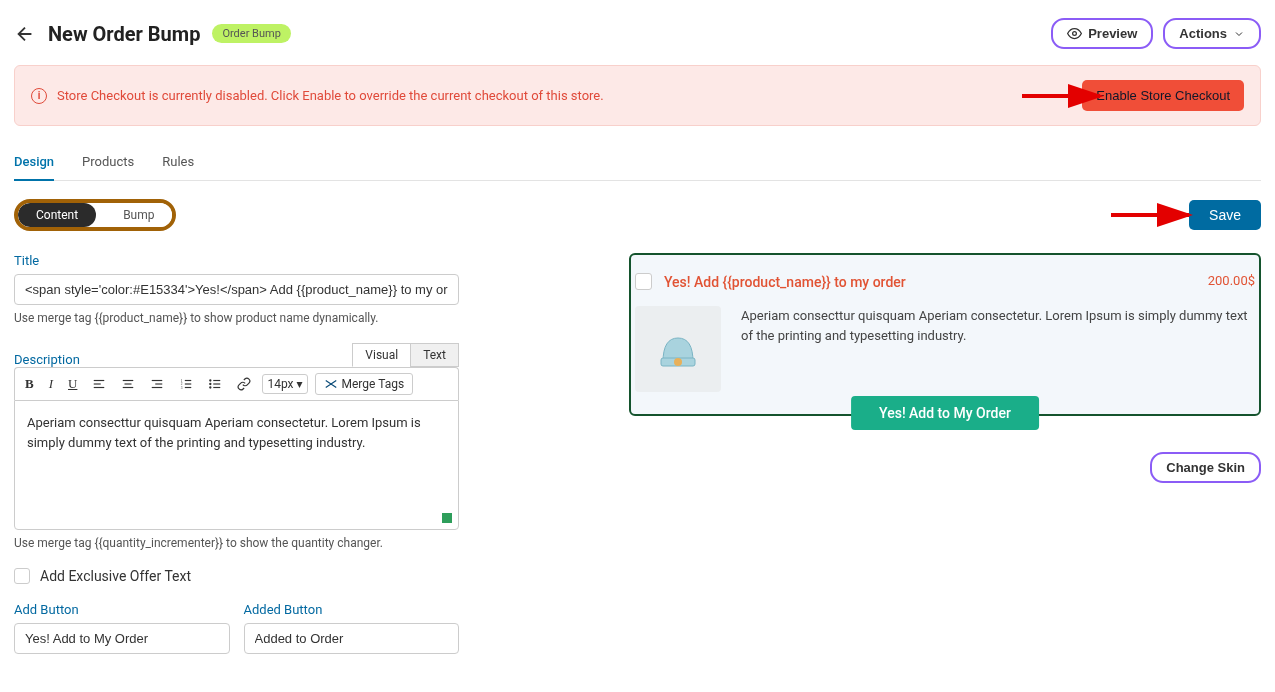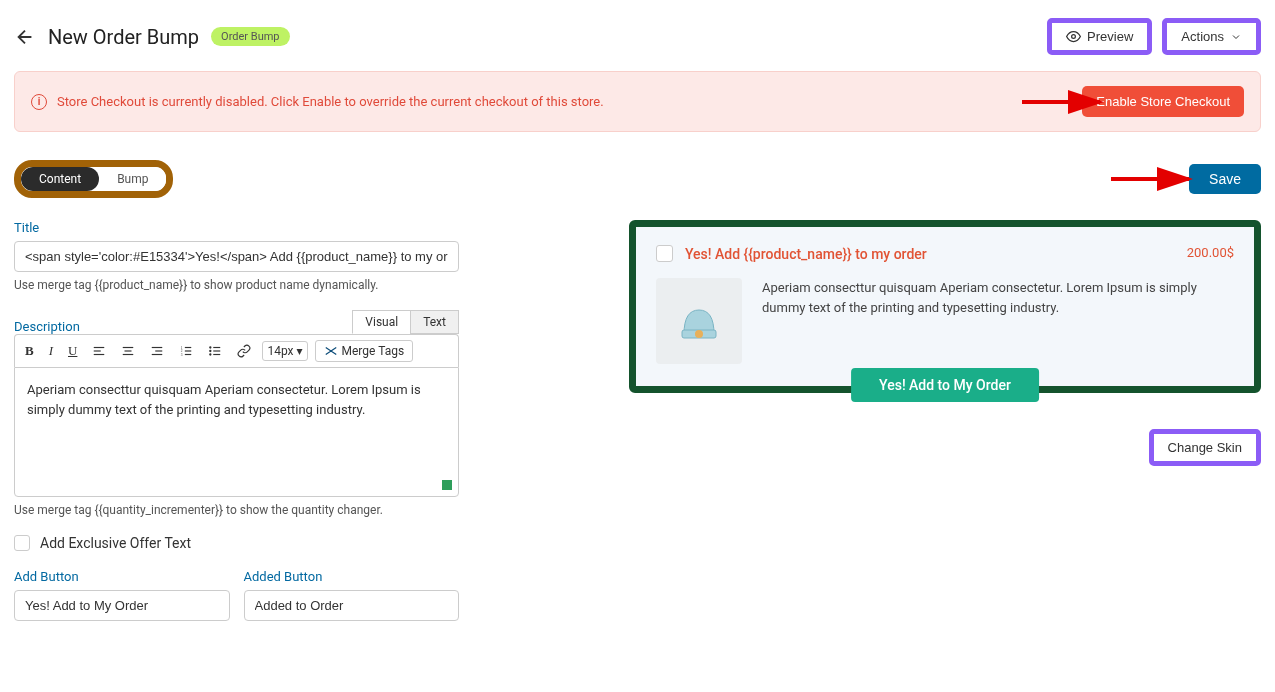--- a/index.html
+++ b/index.html
@@ -3,42 +3,42 @@
 <meta charset="utf-8">
 <style>
 * { box-sizing: border-box; margin: 0; padding: 0; }
 body { font-family: -apple-system, BlinkMacSystemFont, "Segoe UI", Roboto, sans-serif; font-size: 14px; color: #333; background: #fff; width: 1275px; }
 .container { padding: 18px 14px; }
 
 
 .header { display: flex; align-items: center; justify-content: space-between; padding-bottom: 16px; }
 .header-left { display: flex; align-items: center; gap: 12px; }
 .back-arrow { font-size: 22px; color: #333; cursor: pointer; }
-.page-title { font-size: 20px; font-weight: 400; color: #222; }
+.page-title { font-size: 20px; font-weight: 700; color: #222; }
 .badge { background: #bef264; color: #555; font-size: 11px; padding: 3px 10px; border-radius: 10px; }
 .header-right { display: flex; gap: 10px; }
-.btn-outline { background: #fff; border: 5px solid #8b5cf6; border-radius: 5px; padding: 6px 14px; font-size: 13px; color: #333; cursor: pointer; display: inline-flex; align-items: center; gap: 6px; }
+.btn-outline { background: #fff; border: 2px solid #8b5cf6; border-radius: 13px; padding: 6px 14px; font-size: 13px; color: #333; cursor: pointer; display: inline-flex; align-items: center; gap: 6px; font-weight: bold; }
 
 
 .alert { background: #fde9e7; border: 1px solid #f8d0cb; border-radius: 6px; padding: 14px 16px; display: flex; align-items: center; justify-content: space-between; margin-bottom: 28px; position: relative; }
 .alert-left { display: flex; align-items: center; gap: 10px; color: #e04a3a; font-size: 13px; }
 .alert-icon { width: 16px; height: 16px; border: 1.5px solid #e04a3a; border-radius: 50%; display: flex; align-items: center; justify-content: center; font-size: 10px; font-weight: bold; }
-.btn-danger { background: #f04e38; color: #ffffff; border: none; border-radius: 5px; padding: 8px 14px; font-size: 13px; font-weight: 500; cursor: pointer; }
+.btn-danger { background: #f04e38; color: #0f172a; border: none; border-radius: 5px; padding: 8px 14px; font-size: 13px; font-weight: 500; cursor: pointer; }
 .arrow-annotation { position: absolute; pointer-events: none; }
 .arrow1 { right: 150px; top: 50%; transform: translateY(-50%); }
 .arrow2 { right: 60px; top: 50%; transform: translateY(-50%); }
 
 
 .nav-tabs { display: flex; gap: 28px; border-bottom: 1px solid #e3e3e3; margin-bottom: 18px; }
 .nav-tab { padding: 0 0 10px 0; font-size: 13px; color: #555; cursor: pointer; }
 .nav-tab.active { color: #0073aa; font-weight: 500; border-bottom: 2px solid #0073aa; margin-bottom: -1px; }
 
 
 .sub-row { display: flex; justify-content: space-between; align-items: center; margin-bottom: 22px; position: relative; }
-.pill-toggle { display: inline-flex; border: 7px solid #a16207; border-radius: 18px; overflow: hidden; }
+.pill-toggle { display: inline-flex; border: 4px solid #a16207; border-radius: 18px; overflow: hidden; gap: 9px; }
 .pill { padding: 5px 18px; font-size: 12px; cursor: pointer; }
 .pill.active { background: #2b2b2b; color: #fff; border-radius: 18px; }
 .pill:not(.active) { background: #fff; color: #555; }
 .btn-primary { background: #006ba1; color: #fff; border: none; border-radius: 5px; padding: 7px 20px; font-size: 14px; font-weight: 500; cursor: pointer; }
 
 
 .cols { display: flex; gap: 170px; }
 .left-col { width: 445px; }
 .right-col { flex: 1; }
 
@@ -68,21 +68,21 @@
 .checkbox { width: 16px; height: 16px; border: 1px solid #ccc; border-radius: 3px; }
 
 .two-inputs { display: flex; gap: 14px; }
 .two-inputs > div { flex: 1; }
 
 .row-flex { display: flex; justify-content: space-between; align-items: center; margin-bottom: 12px; }
 .toggle { width: 36px; height: 20px; background: #006ba1; border-radius: 10px; position: relative; cursor: pointer; }
 .toggle::after { content: ""; width: 16px; height: 16px; background: #fff; border-radius: 50%; position: absolute; top: 2px; right: 2px; }
 
 
-.preview-card { border: 7px solid #14532d; background: #f3f7fb; border-radius: 6px; padding: 18px 20px 22px; position: relative; }
+.preview-card { border: 2px solid #14532d; background: #f3f7fb; border-radius: 6px; padding: 18px 4px 22px; position: relative; }
 .preview-top { display: flex; justify-content: space-between; align-items: flex-start; }
 .preview-check-row { display: flex; align-items: center; gap: 12px; }
 .preview-checkbox { width: 17px; height: 17px; border: 1px solid #ccc; border-radius: 3px; background: #fff; }
 .preview-title { color: #e15334; font-size: 14px; font-weight: 500; }
 .preview-price { color: #e15334; font-size: 13px; }
 .preview-body { display: flex; gap: 20px; margin-top: 16px; }
 .preview-img { width: 86px; height: 86px; background: #ebeef0; border-radius: 4px; display: flex; align-items: center; justify-content: center; }
 .preview-desc { font-size: 13px; color: #444; line-height: 1.55; flex: 1; }
 .preview-cta { position: absolute; bottom: -16px; left: 50%; transform: translateX(-50%); background: #1aae89; color: #fff; padding: 9px 28px; border-radius: 4px; font-size: 14px; font-weight: 500; cursor: pointer; }
 
@@ -131,20 +131,25 @@
     <svg class="arrow-annotation arrow1" width="90" height="28">
       <defs>
           <marker id="ah1" markerWidth="10" markerHeight="10" refX="8" refY="3" orient="auto">
             <path d="M0,0 L0,6 L9,3 z" fill="#e30000"></path>
           </marker>
         </defs>
       <line x1="2" y1="14" x2="80" y2="14" stroke="#e30000" stroke-width="4" marker-end="url(#ah1)"></line>
     </svg>
   </div>
 
+  <div class="nav-tabs">
+    <div class="nav-tab active">Design</div>
+    <div class="nav-tab">Products</div>
+    <div class="nav-tab">Rules</div>
+  </div>
 
   <div class="sub-row">
     <div class="pill-toggle">
       <div class="pill active">Content</div>
       <div class="pill">Bump</div>
     </div>
     <button class="btn-primary">Save</button>
     <svg class="arrow-annotation arrow2" width="90" height="28" style="right:62px;">
       <defs>
           <marker id="ah2" markerWidth="10" markerHeight="10" refX="8" refY="3" orient="auto">

